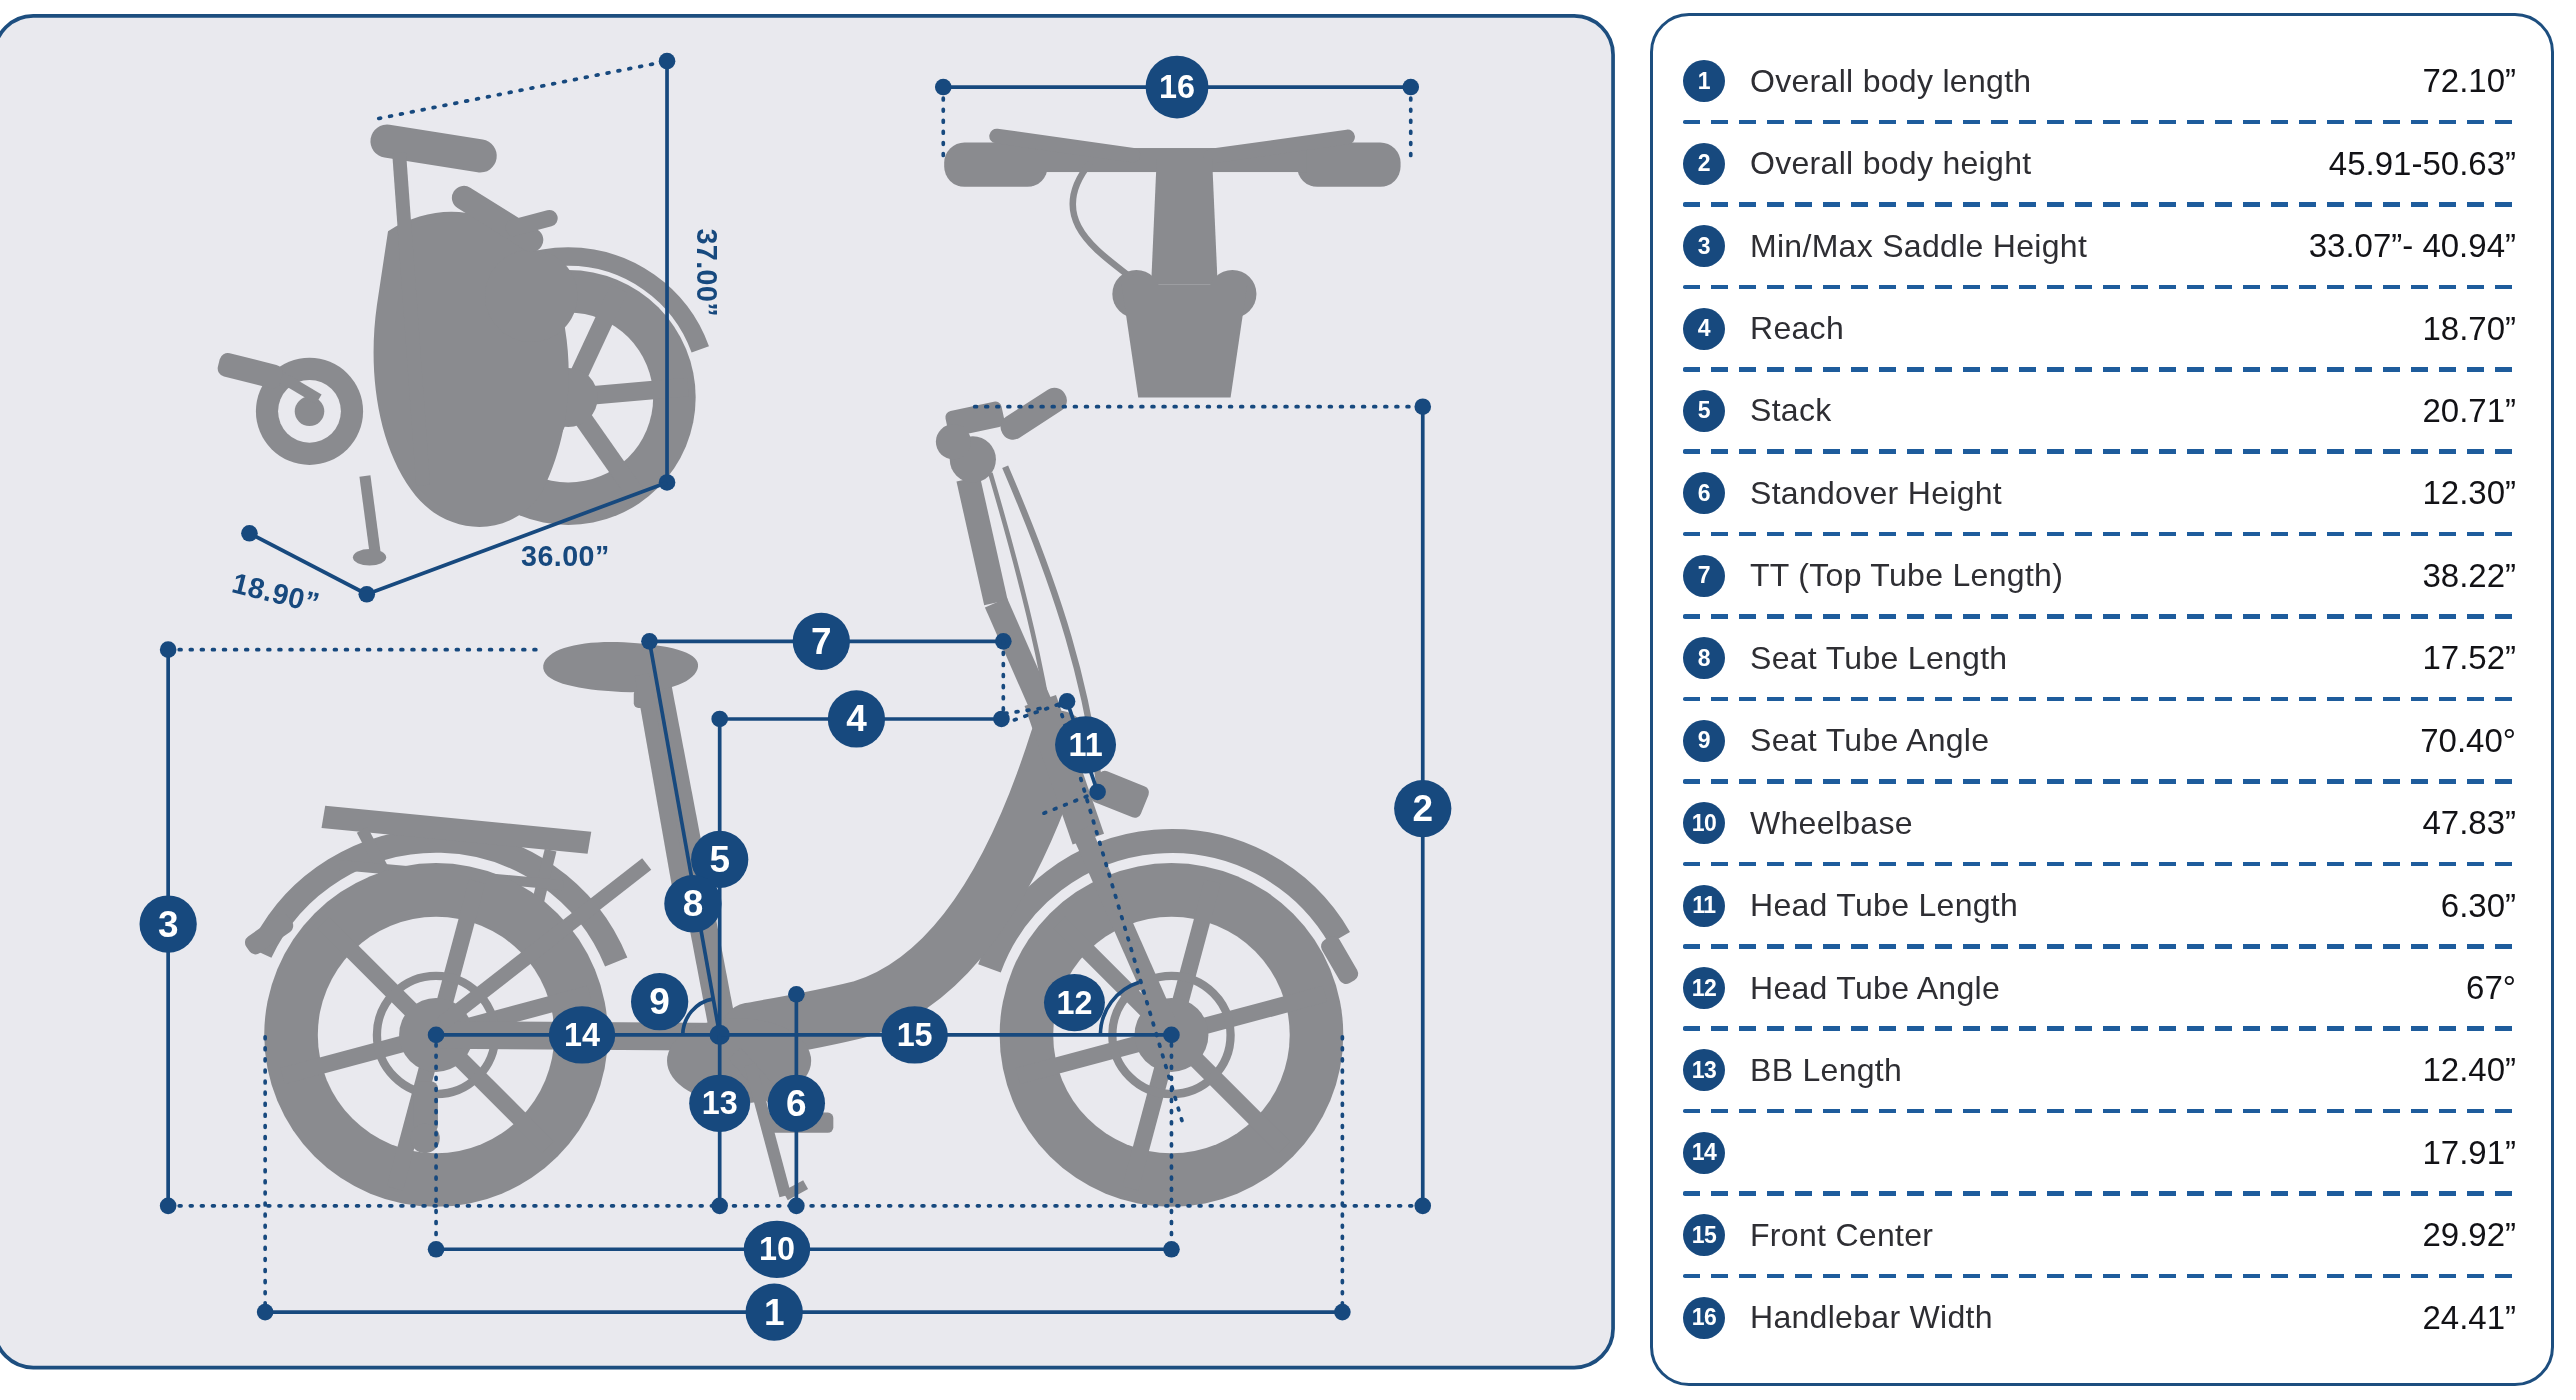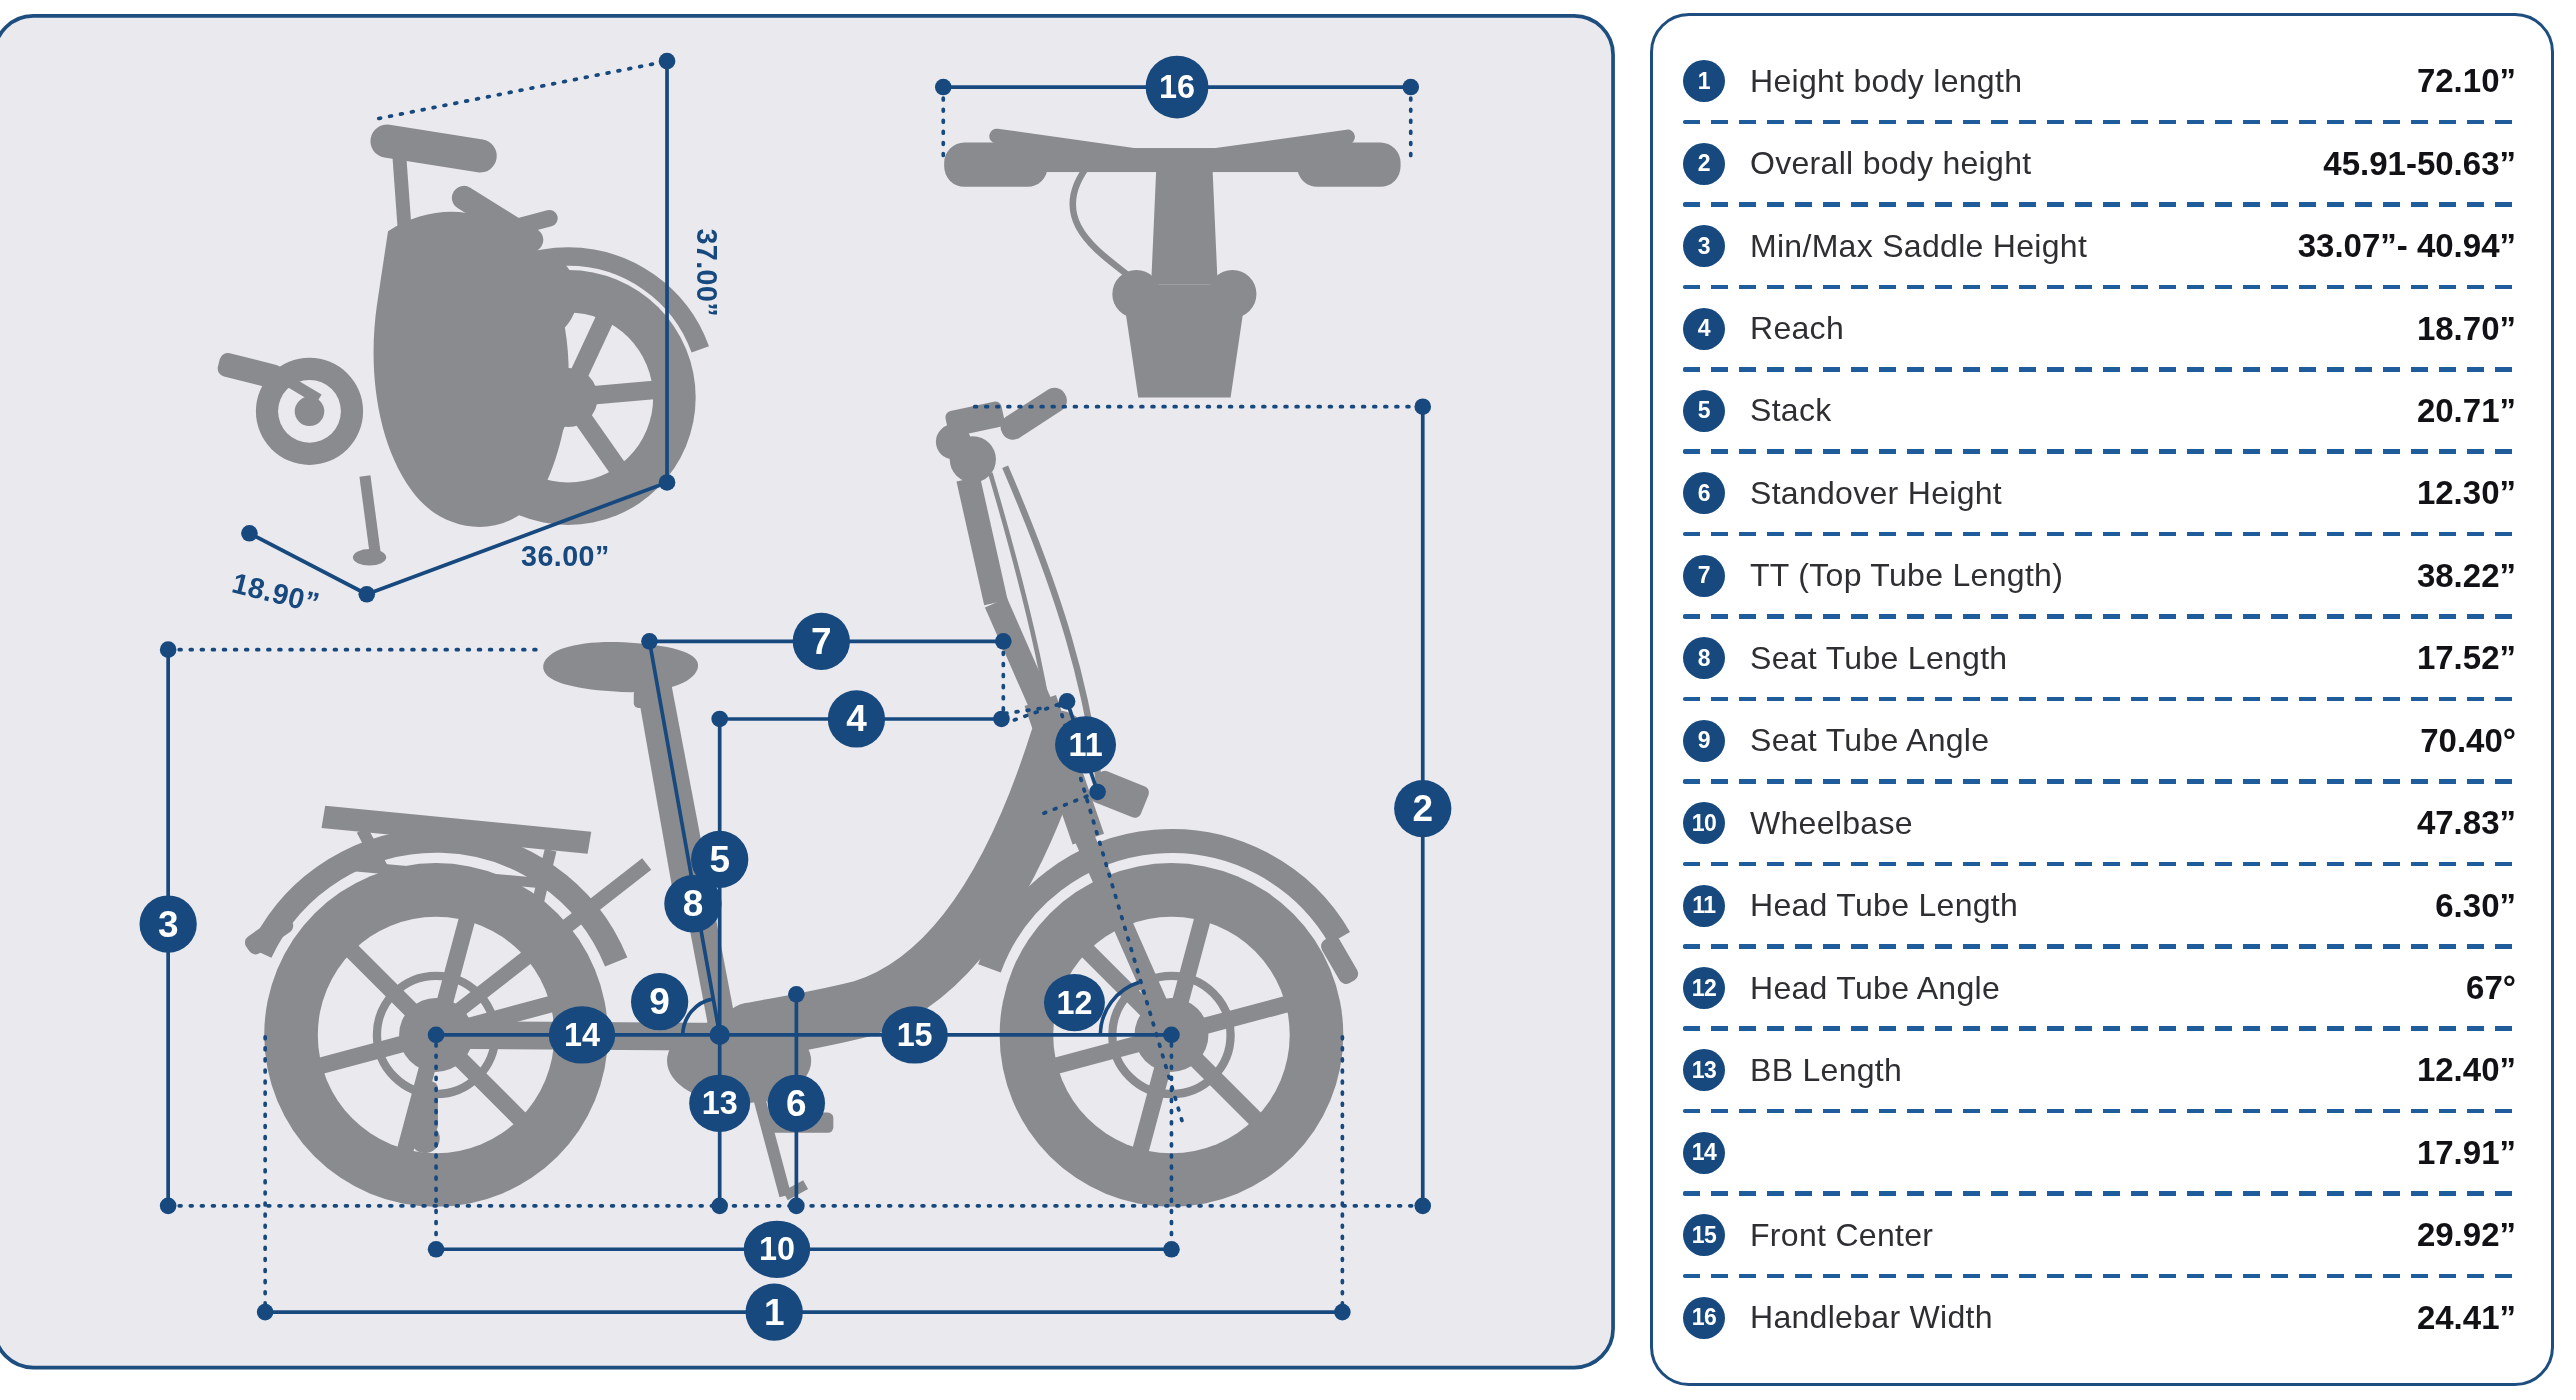--- a/index.html
+++ b/index.html
@@ -43,21 +43,21 @@
   .badge{
     width:42px;height:42px;border-radius:50%;background:#17497E;color:#fff;
     display:flex;align-items:center;justify-content:center;flex:0 0 42px;
   }
   .badge-num{font-weight:bold;font-size:23px;letter-spacing:-0.5px;}
   .spec-label{
     margin-left:25px;font-size:32px;color:#2E2E33;letter-spacing:0.3px;
     white-space:nowrap;
   }
   .spec-value{
-    margin-left:auto;font-size:33px;font-weight:700;color:#121216;
+    margin-left:auto;font-size:33px;font-weight:400;color:#121216;
     letter-spacing:0;white-space:nowrap;
   }
 </style>
 </head>
 <body>
 
 <svg id="diagram-svg" width="1626" height="1401" viewBox="0 0 1760 1516">
 
   <rect x="-6" y="17" width="1752" height="1463" rx="42" fill="#E9E9EE" stroke="#1D4E7F" stroke-width="4"></rect>
 
@@ -354,21 +354,21 @@
       <text>16</text>
     </g>
 </svg>
 
 <div class="right-panel">
   <div class="spec-rows">
   <div class="spec-row">
     <span class="badge">
       <span class="badge-num">1</span>
     </span>
-    <span class="spec-label">Height body length</span>
+    <span class="spec-label">Overall body length</span>
     <span class="spec-value">72.10”</span>
   </div>
 
   <div class="spec-row">
     <span class="badge">
       <span class="badge-num">2</span>
     </span>
     <span class="spec-label">Overall body height</span>
     <span class="spec-value">45.91-50.63”</span>
   </div>

